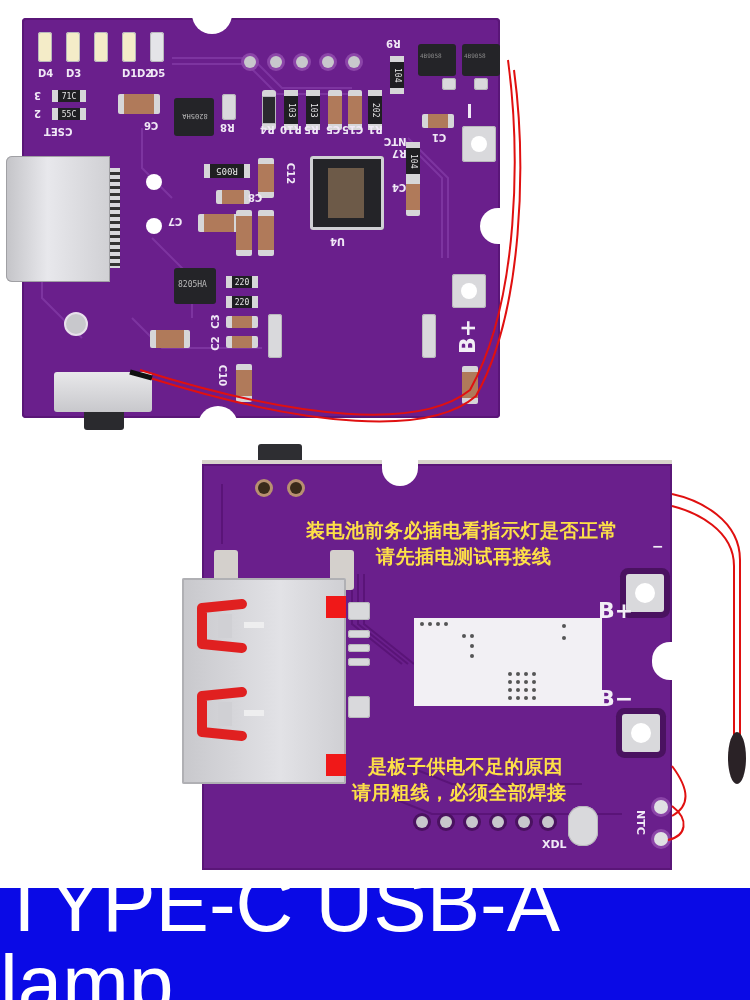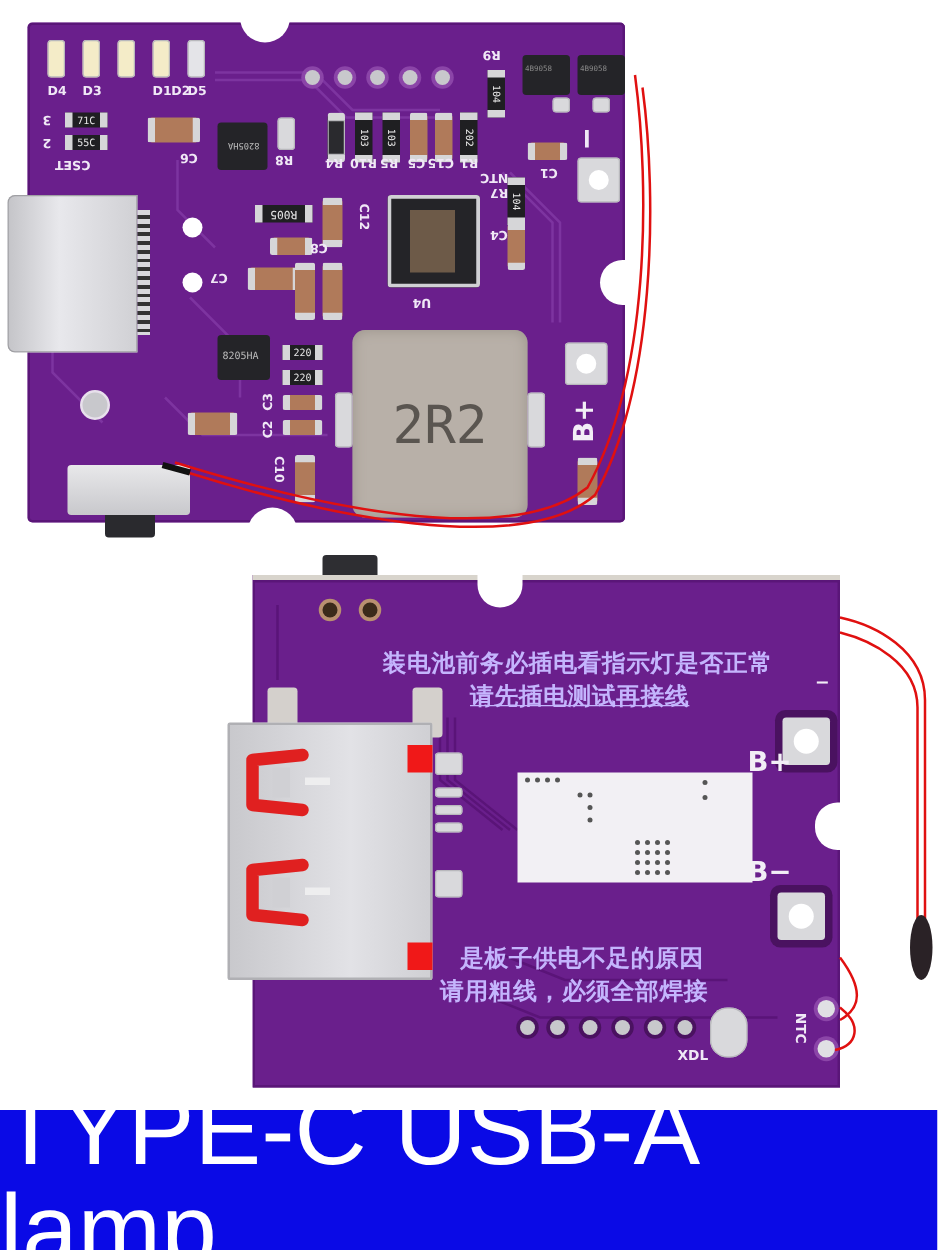--- a/index.html
+++ b/index.html
@@ -6,21 +6,21 @@
   body{width:750px;height:1000px;position:relative;overflow:hidden;font-family:"DejaVu Sans",sans-serif;}
   .abs{position:absolute;}
   .pcb{background:#6a1f8c;box-shadow:inset 0 0 0 2px #5a1678;}
   .silk{color:#f2eef6;font-family:"DejaVu Sans",sans-serif;font-weight:bold;}
   .pad{background:#d9d9dc;border-radius:3px;box-shadow:inset 0 0 0 1px #b8b8bc;}
   .via{border-radius:50%;background:#c8c8cc;box-shadow:0 0 0 3px #8b45a8;}
   .smd{background:#b07a5a;border-left:6px solid #d6d6d8;border-right:6px solid #d6d6d8;border-radius:2px;}
   .res{background:#1f1f22;border-left:6px solid #d6d6d8;border-right:6px solid #d6d6d8;color:#e8e8e8;font-size:8px;display:flex;align-items:center;justify-content:center;font-family:"DejaVu Sans Mono",monospace;}
   .ic{background:#242428;border-radius:3px;}
   .lbl{font-size:10px;color:#f0e8f6;font-weight:bold;font-family:"DejaVu Sans",sans-serif;}
-  .cn-line{font-size:19px;color:#c4b5fd;font-weight:bold;white-space:nowrap;letter-spacing:0.5px;font-family:"DejaVu Sans",sans-serif;}
+  .cn-line{font-size:19px;color:#fde047;font-weight:bold;white-space:nowrap;letter-spacing:0.5px;font-family:"DejaVu Sans",sans-serif;}
   .banner{left:0;top:888px;width:750px;height:112px;background:#0a0ae6;display:flex;align-items:center;justify-content:center;}
   .banner span{color:#ffffff;font-size:80px;font-family:"Liberation Sans",sans-serif;letter-spacing:0px;line-height:1;}
 </style>
 </head>
 <body>
 
 <div class="abs pcb" style="left:22px;top:18px;width:478px;height:400px;border-radius:4px;">
 
   <div class="abs" style="left:170px;top:-14px;width:40px;height:30px;background:#fff;border-radius:0 0 20px 20px;"></div>
 
@@ -147,23 +147,20 @@
   <div class="abs" style="left:88px;top:150px;width:10px;height:100px;background:repeating-linear-gradient(180deg,#d8d8dc 0 4px,#333 4px 7px);"></div>
 
   <div class="abs" style="left:42px;top:294px;width:20px;height:20px;border:2px solid #e8e0ec;border-radius:50%;background:#c8c8cc;"></div>
 
   <div class="abs" style="left:124px;top:156px;width:16px;height:16px;background:#fff;border-radius:50%;"></div>
   <div class="abs" style="left:124px;top:200px;width:16px;height:16px;background:#fff;border-radius:50%;"></div>
 
   <div class="abs" style="left:32px;top:354px;width:98px;height:40px;background:linear-gradient(180deg,#e8e8ea,#c8c8cc);border-radius:3px;"></div>
   <div class="abs" style="left:62px;top:394px;width:40px;height:18px;background:#2a2a2e;border-radius:0 0 3px 3px;"></div>
 
-  <div class="abs" style="left:260px;top:246px;width:140px;height:150px;background:#b8b0a8;border-radius:10px;box-shadow:inset 0 0 10px #9a928a;display:flex;align-items:center;justify-content:center;">
-    <span style="font-family:'DejaVu Sans Mono',monospace;font-size:42px;color:#5a5550;">2R2</span>
-  </div>
   <div class="abs pad" style="left:246px;top:296px;width:14px;height:44px;"></div>
   <div class="abs pad" style="left:400px;top:296px;width:14px;height:44px;"></div>
 
   <div class="abs pad" style="left:430px;top:256px;width:34px;height:34px;"></div>
   <div class="abs" style="left:439px;top:265px;width:16px;height:16px;background:#fff;border-radius:50%;"></div>
   <div class="abs silk" style="left:428px;top:306px;font-size:22px;transform:rotate(-90deg);">B+</div>
   <div class="abs smd" style="left:440px;top:348px;width:16px;height:26px;border:none;border-top:6px solid #d6d6d8;border-bottom:6px solid #d6d6d8;"></div>
 </div>
 
 <svg class="abs" style="left:0;top:0" width="750" height="900">
@@ -187,21 +184,21 @@
       <path d="M200 300 L250 320 L380 320"></path>
       <path d="M180 330 L230 350 L420 350"></path>
       <path d="M20 20 L20 80"></path>
     </g>
   </svg>
 
   <div class="abs" style="left:56px;top:18px;width:12px;height:12px;border-radius:50%;background:#3a2a1a;box-shadow:0 0 0 3px #b89070;"></div>
   <div class="abs" style="left:88px;top:18px;width:12px;height:12px;border-radius:50%;background:#3a2a1a;box-shadow:0 0 0 3px #b89070;"></div>
 
   <div class="abs cn-line" style="left:104px;top:54px;">装电池前务必插电看指示灯是否正常</div>
-  <div class="abs cn-line" style="left:174px;top:80px;text-decoration:underline;">请先插电测试再接线</div>
+  <div class="abs cn-line" style="left:174px;top:80px;">请先插电测试再接线</div>
   <div class="abs silk" style="left:450px;top:74px;font-size:14px;">−</div>
 
   <div class="abs pad" style="left:424px;top:110px;width:38px;height:38px;box-shadow:0 0 0 6px #4a1260;"></div>
   <div class="abs" style="left:433px;top:119px;width:20px;height:20px;border-radius:50%;background:#fff;"></div>
   <div class="abs silk" style="left:396px;top:134px;font-size:22px;">B+</div>
 
   <div class="abs pad" style="left:420px;top:250px;width:38px;height:38px;box-shadow:0 0 0 6px #4a1260;"></div>
   <div class="abs" style="left:429px;top:259px;width:20px;height:20px;border-radius:50%;background:#fff;"></div>
   <div class="abs silk" style="left:396px;top:222px;font-size:22px;">B−</div>
 

